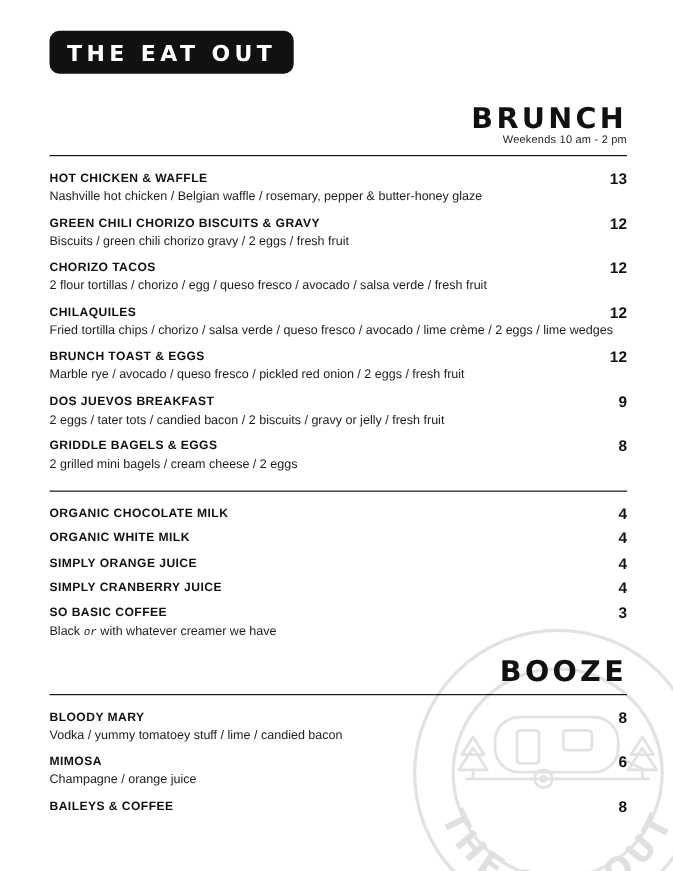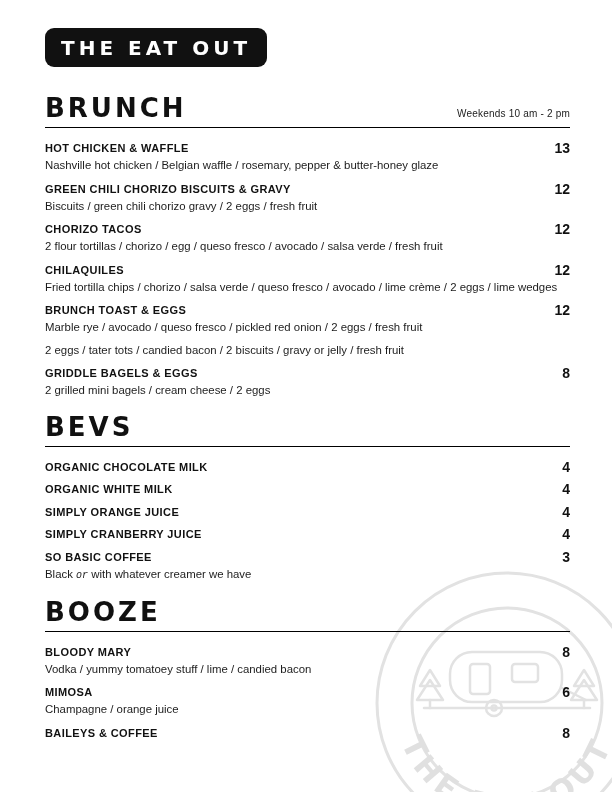--- a/index.html
+++ b/index.html
@@ -20,21 +20,21 @@
     background:#111;color:#fff;
     padding:8px 16px 7px;
     border-radius:9px;
     font-family:"DejaVu Sans", sans-serif;
     font-weight:bold;font-size:20px;letter-spacing:4px;
     margin-bottom:28px;
   }
 
   
   section{display:block;}
-  .sec-head{display:flex;justify-content:space-between;align-items:flex-end;}
+  .sec-head{display:flex;align-items:flex-end;flex-direction:column;}
   .sec-title{
     margin:0;
     font-family:"DejaVu Sans", sans-serif;
     font-weight:bold;font-size:26px;letter-spacing:3px;line-height:1.05;
   }
   .note{font-size:10px;letter-spacing:.2px;padding-bottom:3px;color:#222;}
   .rule{border:none;border-top:1.6px solid #000;margin:5px 0 0;}
   .items{padding-top:12px;}
   .sect-gap{margin-top:16px;}
 
@@ -140,40 +140,41 @@
 
         <div class="item">
           <div class="row">
             <span class="nm">BRUNCH TOAST &amp; EGGS</span>
             <span class="pr">12</span>
           </div>
           <div class="ds">Marble rye / avocado / queso fresco / pickled red onion / 2 eggs / fresh fruit</div>
         </div>
 
         <div class="item">
+          <div class="row">
+            <span class="nm">DOS JUEVOS BREAKFAST</span>
+            <span class="pr">9</span>
+          </div>
           <div class="ds">2 eggs / tater tots / candied bacon / 2 biscuits / gravy or jelly / fresh fruit</div>
         </div>
 
         <div class="item">
           <div class="row">
             <span class="nm">GRIDDLE BAGELS &amp; EGGS</span>
             <span class="pr">8</span>
           </div>
           <div class="ds">2 grilled mini bagels / cream cheese / 2 eggs</div>
         </div>
 
 
       </div>
     </section>
 
     
     <section class="sect-gap bev">
-      <div class="sec-head">
-        <h1 class="sec-title">BEVS</h1>
-      </div>
       <hr class="rule">
       <div class="items">
 
         <div class="item">
           <div class="row">
             <span class="nm">ORGANIC CHOCOLATE MILK</span>
             <span class="pr">4</span>
           </div>
         </div>
 

